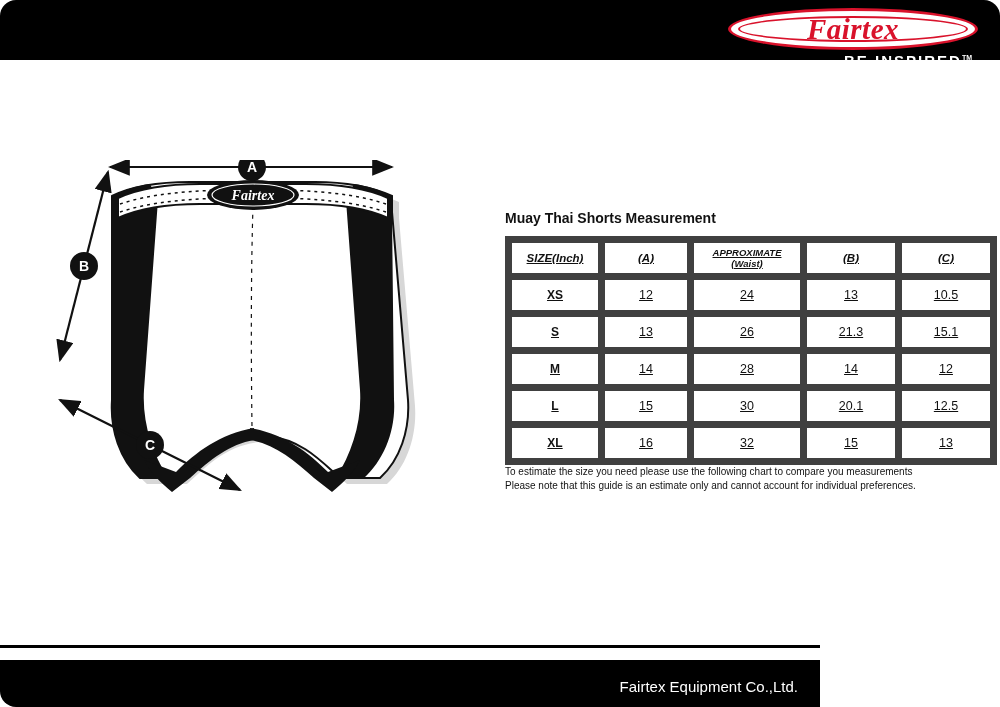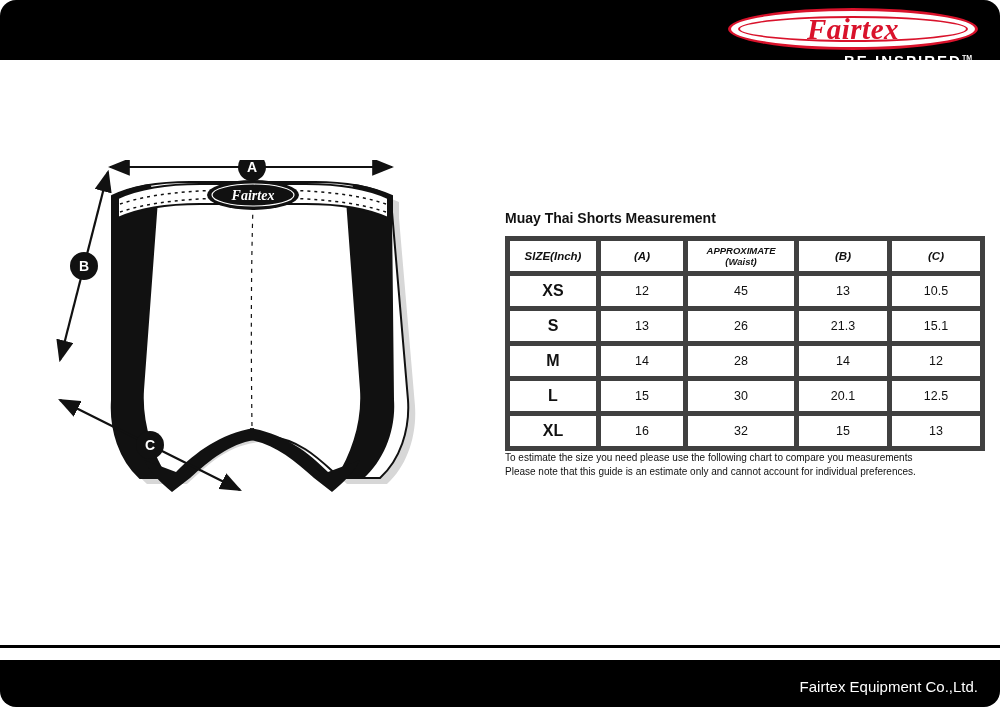--- a/index.html
+++ b/index.html
@@ -105,21 +105,21 @@
     font-size: 7px;
     letter-spacing: 0;
     vertical-align: super;
   }
 
   
   .footer-bar {
     position: absolute;
     left: 0;
     bottom: 0;
-    width: 1000px;
+    width: 820px;
     height: 62px;
     background: #000000;
   }
   .footer-white-notch {
     position: absolute;
     left: 0;
     bottom: 47px;
     width: 1000px;
     height: 12px;
     background: #ffffff;
@@ -156,44 +156,45 @@
     margin: 0 0 10px 0;
     font-family: "Liberation Sans", sans-serif;
   }
   table.size-table {
     border-collapse: collapse;
     width: 432px;
     table-layout: fixed;
   }
   table.size-table th,
   table.size-table td {
-    border: 5px solid #404040;
+    border: 7px solid #404040;
     text-align: center;
     font-size: 12px;
     color: #111111;
     height: 30px;
     padding: 0 2px;
+    text-decoration: underline;
   }
   table.size-table thead th {
     background: #ffffff;
     font-style: italic;
     font-weight: bold;
     font-size: 11.5px;
   }
   table.size-table thead th.waist {
     font-size: 9.5px;
     line-height: 11px;
   }
   table.size-table tbody td {
     font-weight: normal;
     font-size: 12.5px;
   }
   table.size-table tbody td:first-child {
     font-weight: bold;
-    font-size: 16px;
+    font-size: 12px;
   }
   .panel-note {
     font-size: 10px;
     line-height: 13.5px;
     color: #111111;
   }
   .panel-note div {
     white-space: nowrap;
   }
 </style>
@@ -306,21 +307,21 @@
             <span>(Waist)</span>
           </th>
           <th style="width:84px">(B)</th>
           <th style="width:84px">(C)</th>
         </tr>
       </thead>
       <tbody>
         <tr>
           <td>XS</td>
           <td>12</td>
-          <td>45</td>
+          <td>24</td>
           <td>13</td>
           <td>10.5</td>
         </tr>
         <tr>
           <td>S</td>
           <td>13</td>
           <td>26</td>
           <td>21.3</td>
           <td>15.1</td>
         </tr>

